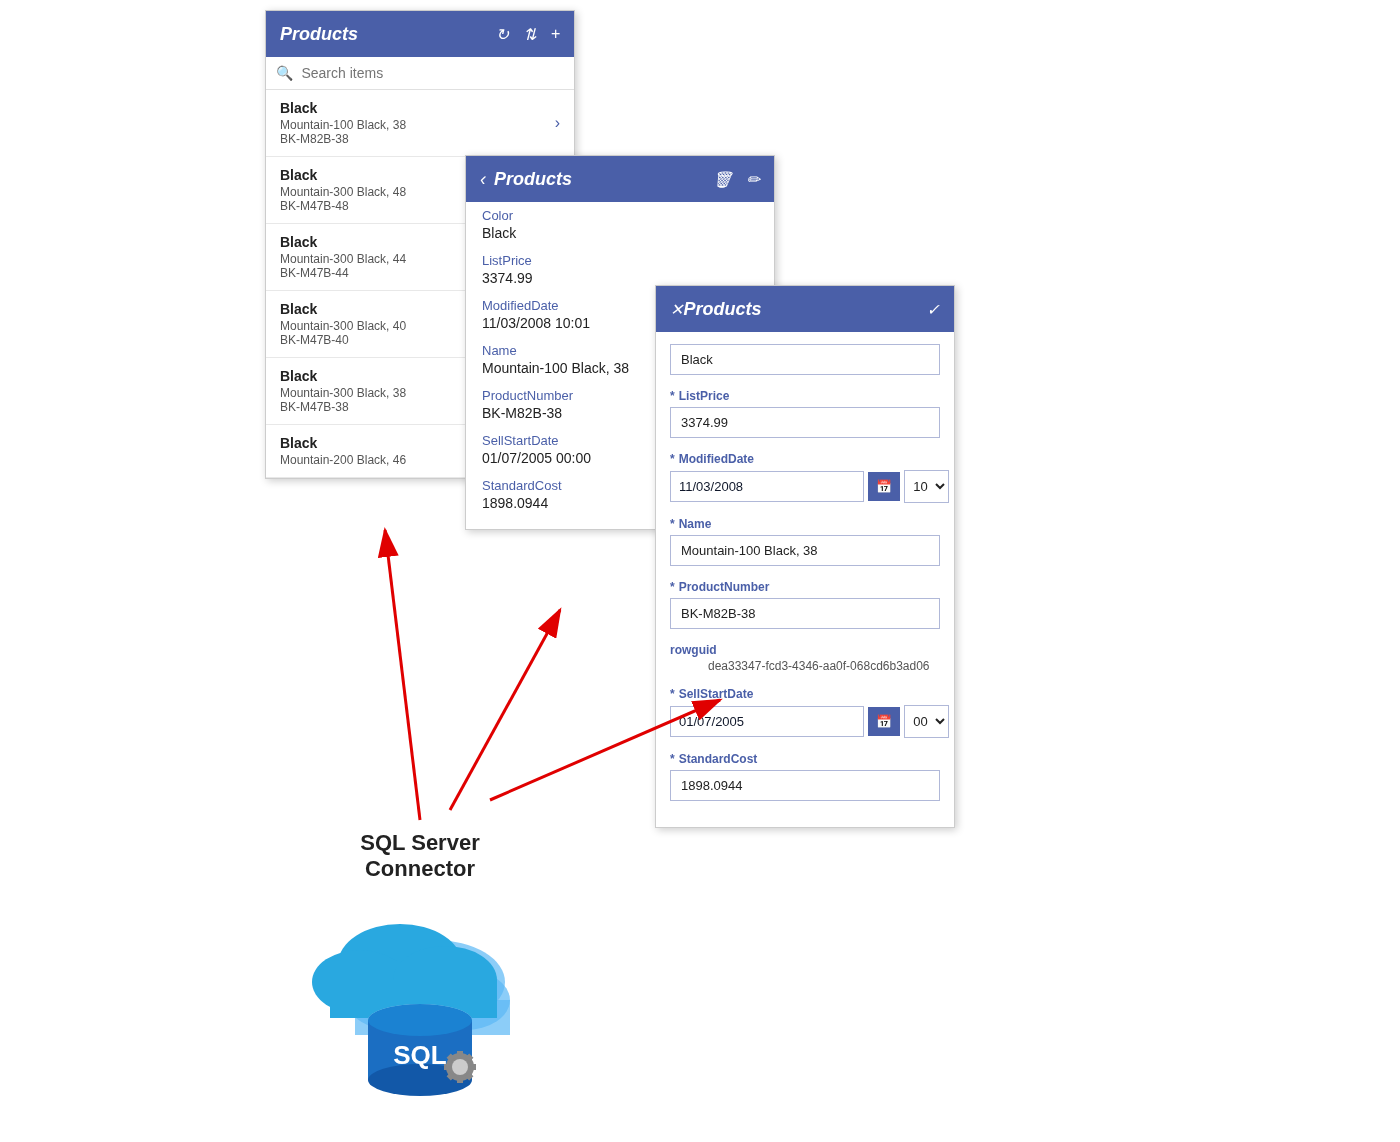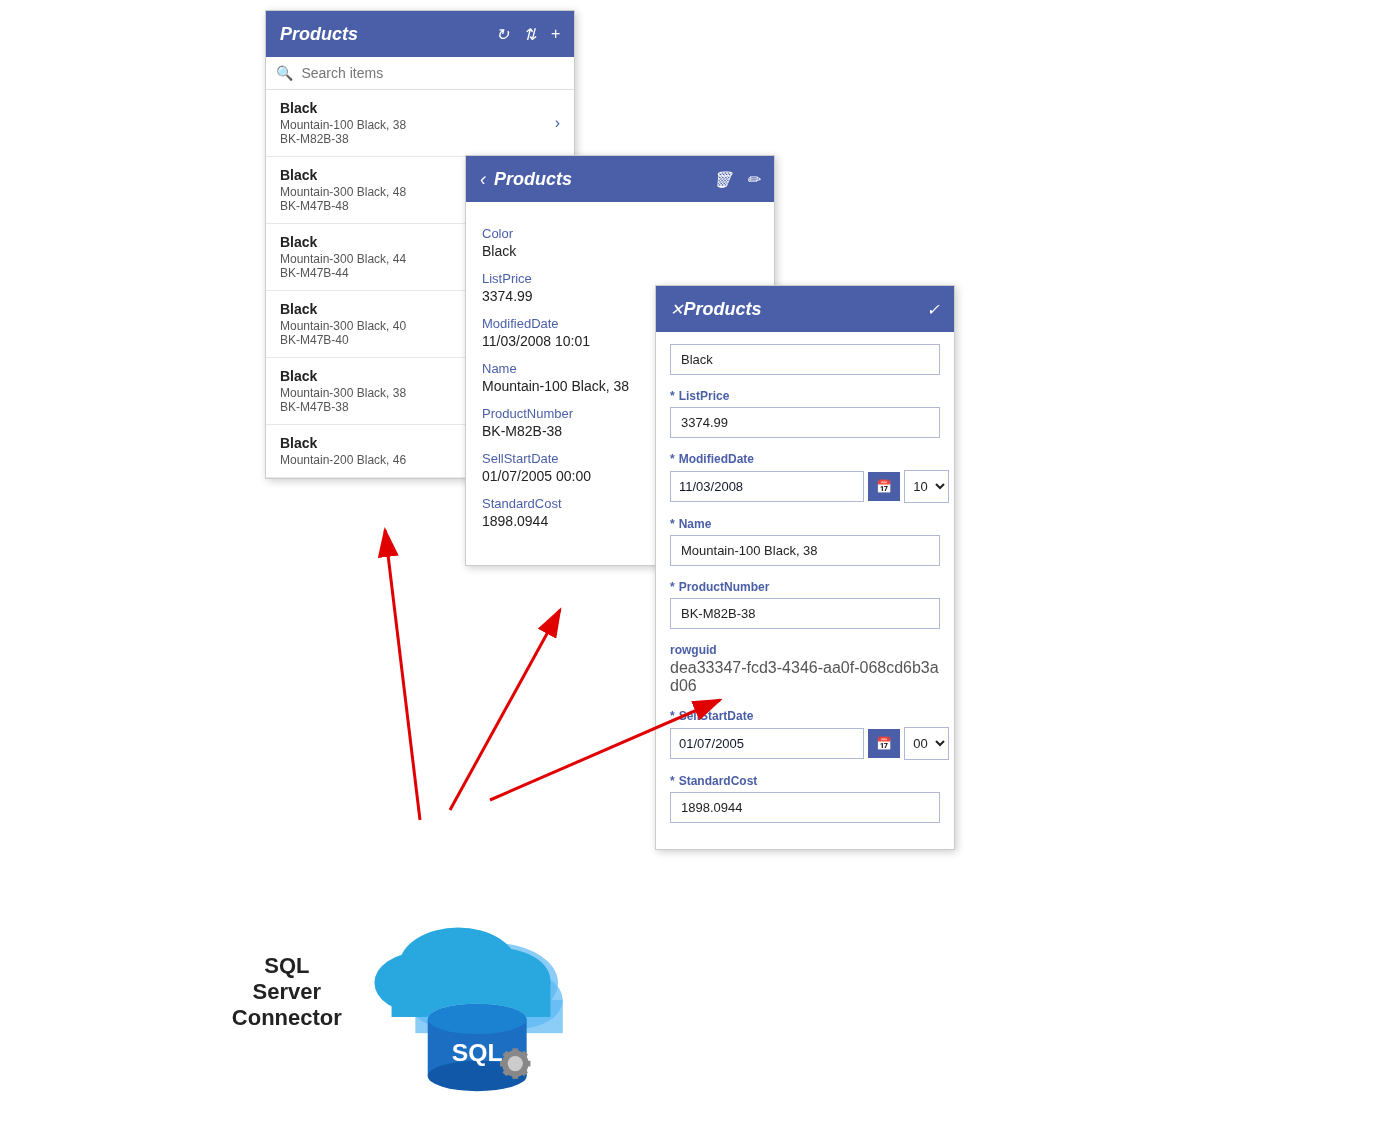--- a/index.html
+++ b/index.html
@@ -110,21 +110,21 @@
       justify-content: space-between;
     }
     .back-btn {
       color: #fff;
       font-size: 18px;
       cursor: pointer;
       margin-right: 8px;
     }
 
     .detail-body {
-      padding: 24px 16px;
+      padding: 6px 16px;
     }
     .detail-field {
       margin-bottom: 12px;
     }
     .detail-label {
       font-size: 13px;
       color: #4a5fa8;
       font-weight: 500;
       margin-bottom: 2px;
     }
@@ -214,33 +214,34 @@
       color: #555;
     }
 
     .rowguid-label {
       font-size: 12px;
       color: #4a5fa8;
       font-weight: 700;
       margin-bottom: 2px;
     }
     .rowguid-value {
-      font-size: 16px;
+      font-size: 12px;
       color: #555;
       word-break: break-all;
+      margin-left: 38px;
     }
 
     
     .sql-section {
       position: absolute;
       bottom: 40px;
       left: 230px;
       width: 380px;
       display: flex;
-      flex-direction: row;
+      flex-direction: column;
       align-items: center;
       z-index: 5;
     }
     .sql-label {
       font-size: 22px;
       font-weight: 700;
       color: #222;
       text-align: center;
       margin-bottom: 10px;
     }

